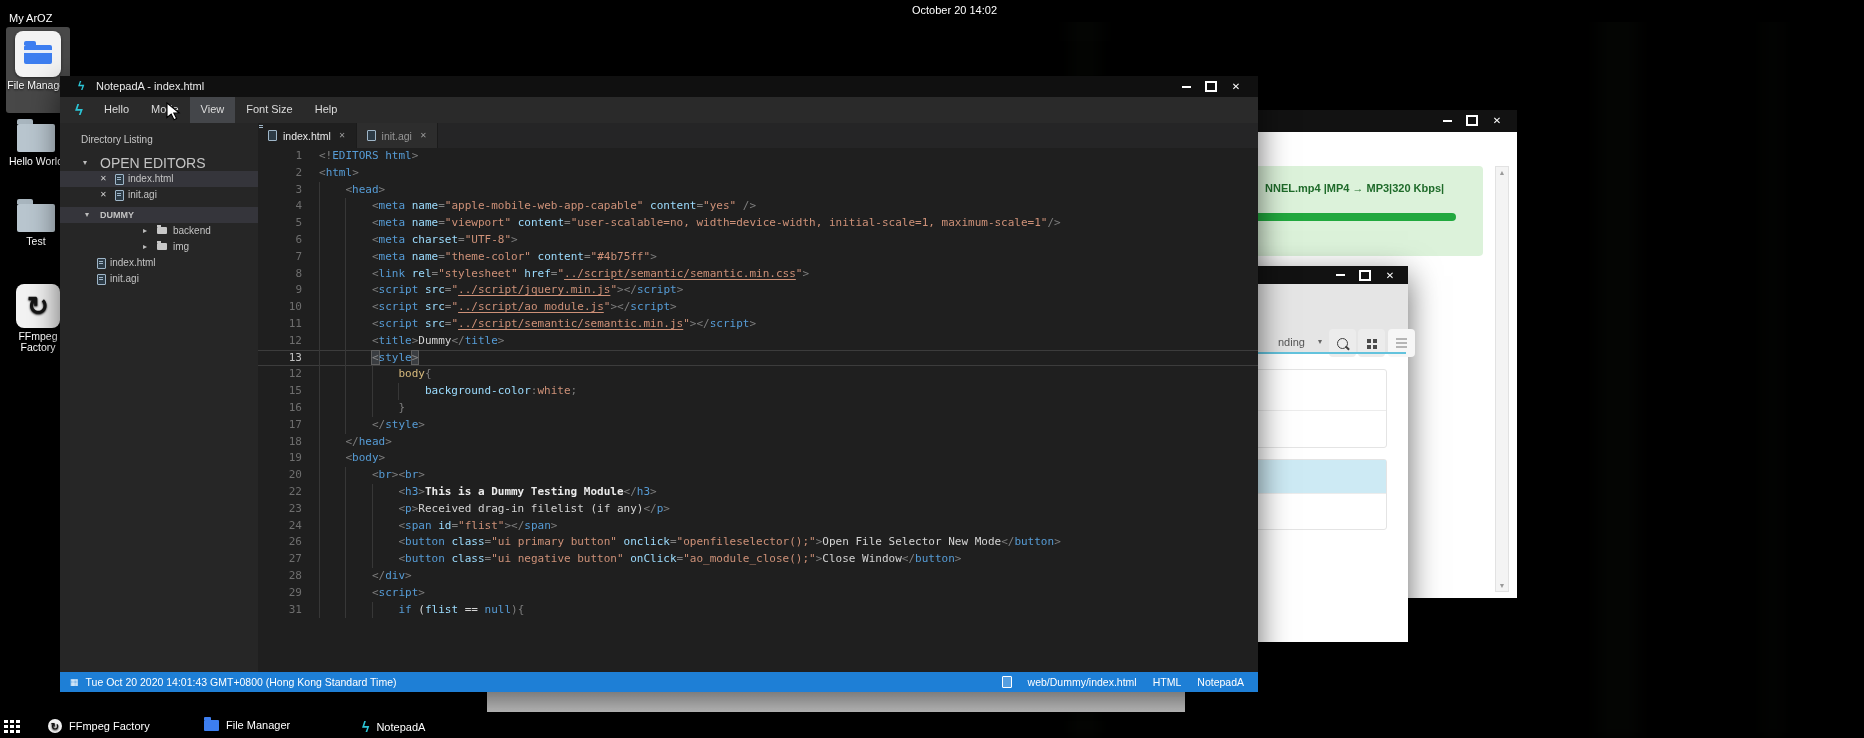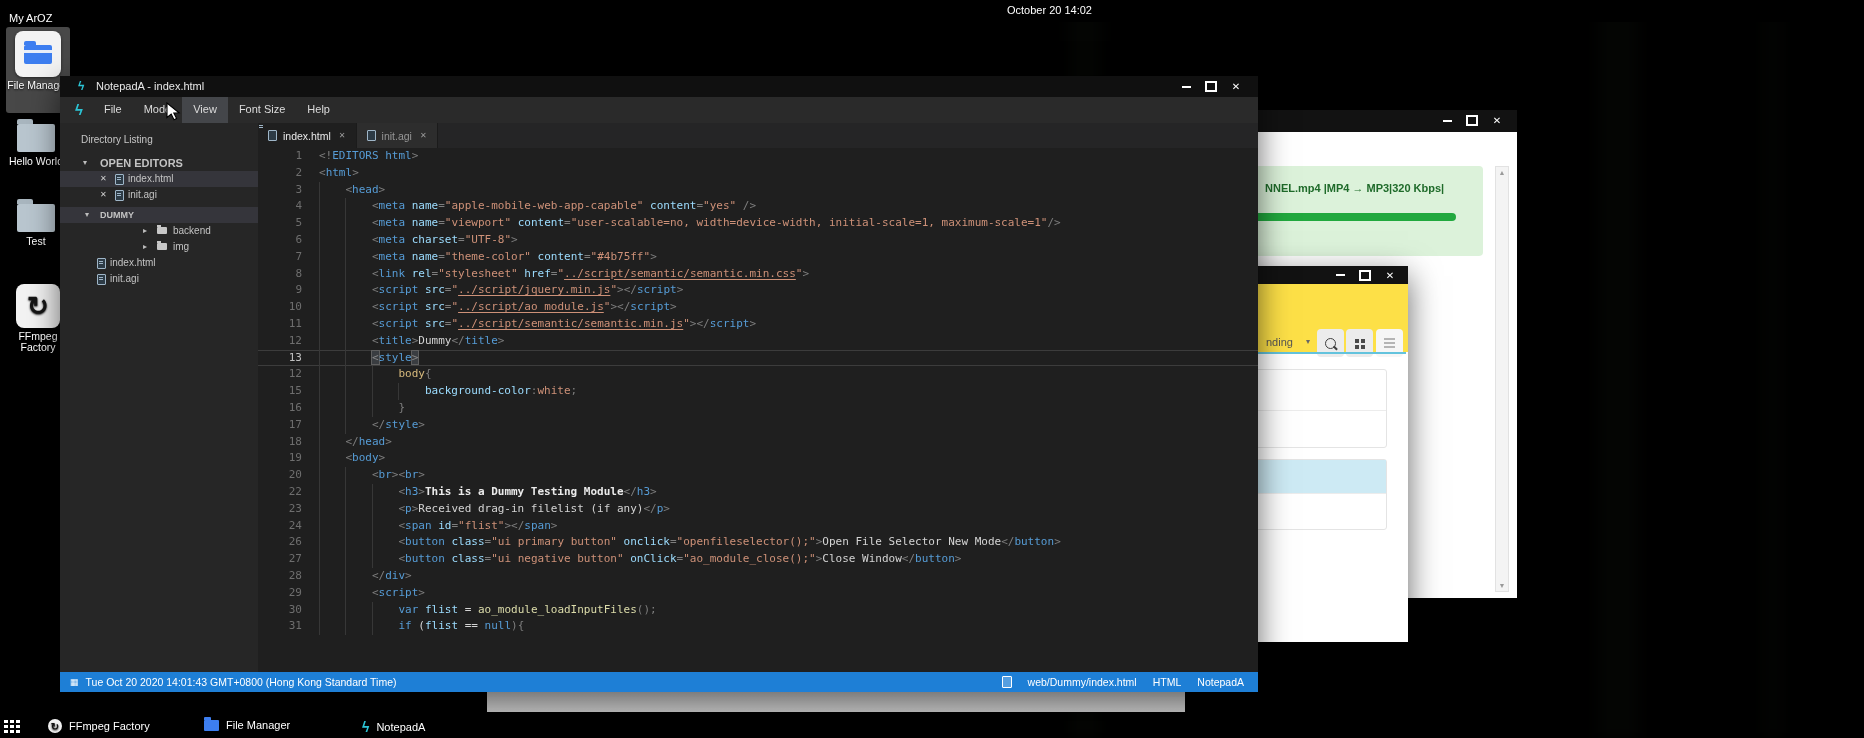--- a/index.html
+++ b/index.html
@@ -14,21 +14,21 @@
       radial-gradient(640px 230px at 34% 102%, rgba(152,142,104,.60), transparent 72%),
       radial-gradient(300px 160px at 55% 100%, rgba(160,150,112,.45), transparent 70%),
       radial-gradient(420px 250px at 45% 6%, rgba(86,120,48,.45), transparent 70%),
       radial-gradient(380px 300px at 6% 45%, rgba(58,92,40,.35), transparent 70%),
       radial-gradient(300px 220px at 20% 12%, rgba(40,66,28,.5), transparent 70%),
       linear-gradient(180deg,#0c130ا 0%, #0d150a 0%, #131f0d 45%, #18220f 100%);}
   .trunk{position:absolute;top:0;bottom:0;background:rgba(8,10,6,.55);filter:blur(7px);}
   
   .topbar{position:absolute;left:0;top:0;width:100%;height:22px;background:#000;color:#fff;}
   .topbar .brand{position:absolute;left:9px;top:12px;font-size:11px;}
-  .topbar .clock{position:absolute;left:912px;top:4px;width:180px;text-align:right;font-size:11px;}
+  .topbar .clock{position:absolute;left:912px;top:4px;width:180px;text-align:left;font-size:11px;}
   
   .dicon{position:absolute;width:64px;text-align:center;color:#fff;font-size:10.5px;
          line-height:11px;text-shadow:0 1px 2px rgba(0,0,0,.9);word-break:break-word;}
   .dicon.selected{background:rgba(190,190,190,.38);border-radius:3px;}
   .tile{width:46px;height:46px;margin:4px auto 3px;background:#f3f3f3;border-radius:8px;
         display:flex;align-items:center;justify-content:center;box-shadow:0 1px 3px rgba(0,0,0,.5);}
   .folder-blue{width:28px;height:19px;background:#3d7ef0;border-radius:2px;position:relative;}
   .folder-blue::before{content:"";position:absolute;left:0;top:-4px;width:12px;height:4px;background:#3d7ef0;border-radius:2px 2px 0 0;}
   .folder-blue::after{content:"";position:absolute;left:0;top:5px;width:28px;height:3px;background:#e8eef9;}
   .folder-gray{width:38px;height:28px;margin:2px auto 4px;background:#b9c6cf;border-radius:2px;position:relative;box-shadow:0 1px 2px rgba(0,0,0,.5);}
@@ -87,21 +87,21 @@
   .ffwin{left:1080px;top:110px;width:437px;height:488px;background:#fff;z-index:6;}
   .ffwin .titlebar{height:22px;}
   .green-panel{position:absolute;left:20px;top:56px;width:383px;height:90px;background:#dcf2da;border-radius:4px;}
   .green-task{position:absolute;left:165px;top:16px;font-size:11px;font-weight:bold;color:#1f6b2a;white-space:nowrap;}
   .green-bar{position:absolute;left:10px;top:47px;width:360px;height:8px;border-radius:4px;background:#21a93e;}
   .ff-scroll{position:absolute;right:8px;top:56px;width:12px;bottom:6px;background:#f4f4f4;border:1px solid #e2e2e2;
              display:flex;flex-direction:column;justify-content:space-between;align-items:center;color:#9a9a9a;font-size:7px;padding:2px 0;}
   
   .fmwin{left:1150px;top:266px;width:258px;height:376px;background:#fff;z-index:7;}
   .fmwin .titlebar{height:18px;}
-  .fm-toolbar{position:absolute;left:4px;top:18px;right:0;height:68px;background:#fde047;}
+  .fm-toolbar{position:absolute;left:16px;top:18px;right:0;height:68px;background:#e5e5e5;}
   .fm-sort{position:absolute;left:112px;top:52px;font-size:11px;color:#555;}
   .fm-caret{position:absolute;left:152px;top:53px;font-size:8px;color:#666;}
   .fm-btn{position:absolute;top:45px;width:27px;height:28px;background:#ececec;border-radius:4px;
           display:flex;align-items:center;justify-content:center;}
   .fm-btn.lite{background:#f6f6f6;}
   .search-glyph{position:relative;width:9px;height:9px;border:1.6px solid #3f3f3f;border-radius:50%;}
   .search-glyph::after{content:"";position:absolute;left:7px;top:8px;width:5px;height:1.6px;background:#3f3f3f;transform:rotate(45deg);}
   .grid-glyph{width:4px;height:4px;background:#4a4a4a;box-shadow:6px 0 0 #4a4a4a,0 6px 0 #4a4a4a,6px 6px 0 #4a4a4a;margin:-5px 0 0 -5px;}
   .list-glyph{width:11px;height:1.6px;background:#b5b5b5;box-shadow:0 4px 0 #b5b5b5,0 8px 0 #b5b5b5;margin-top:-8px;}
   .fm-rule{position:absolute;left:0;top:86px;right:2px;height:2px;background:#63c3dd;}
@@ -230,32 +230,32 @@
           </span>
         <span class="wb">
             <span class="max-shape"></span>
           </span>
         <span class="wb">✕</span>
       </div>
     </div>
 
     <div class="menubar">
       <span class="mlogo">ϟ</span>
-      <span class="menu-item">File</span>
+      <span class="menu-item">Hello</span>
       <span class="menu-item">Mode</span>
       <span class="menu-item active">View</span>
       <span class="menu-item">Font Size</span>
       <span class="menu-item">Help</span>
     </div>
 
     <div class="np-side">
       <div class="side-header">Directory Listing</div>
       <div class="srow">
         <span class="s-caret" style="left:23px;">▾</span>
-        <span class="s-label" style="left:40px;font-size:11px;font-weight:bold;">OPEN EDITORS</span>
+        <span class="s-label" style="left:40px;font-size:14px;font-weight:normal;">OPEN EDITORS</span>
       </div>
       <div class="srow hl">
         <span class="s-x" style="left:40px;">✕</span>
         <span class="ficon" style="left:55px;"></span>
         <span class="s-label" style="left:68px;">index.html</span>
       </div>
       <div class="srow">
         <span class="s-x" style="left:40px;">✕</span>
         <span class="ficon" style="left:55px;"></span>
         <span class="s-label" style="left:68px;">init.agi</span>
@@ -320,21 +320,20 @@
           <div class="code-line"><span class="ln-num">18</span><span class="ln-body"><span class="ind"></span><span class="tk-p">&lt;/</span><span class="tk-t">head</span><span class="tk-p">&gt;</span></span></div>
           <div class="code-line"><span class="ln-num">19</span><span class="ln-body"><span class="ind"></span><span class="tk-p">&lt;</span><span class="tk-t">body</span><span class="tk-p">&gt;</span></span></div>
           <div class="code-line"><span class="ln-num">20</span><span class="ln-body"><span class="ind"></span><span class="ind"></span><span class="tk-p">&lt;</span><span class="tk-t">br</span><span class="tk-p">&gt;&lt;</span><span class="tk-t">br</span><span class="tk-p">&gt;</span></span></div>
           <div class="code-line"><span class="ln-num">22</span><span class="ln-body"><span class="ind"></span><span class="ind"></span><span class="ind"></span><span class="tk-p">&lt;</span><span class="tk-t">h3</span><span class="tk-p">&gt;</span><span class="tk-w">This is a Dummy Testing Module</span><span class="tk-p">&lt;/</span><span class="tk-t">h3</span><span class="tk-p">&gt;</span></span></div>
           <div class="code-line"><span class="ln-num">23</span><span class="ln-body"><span class="ind"></span><span class="ind"></span><span class="ind"></span><span class="tk-p">&lt;</span><span class="tk-t">p</span><span class="tk-p">&gt;</span><span class="tk-x">Received drag-in filelist (if any)</span><span class="tk-p">&lt;/</span><span class="tk-t">p</span><span class="tk-p">&gt;</span></span></div>
           <div class="code-line"><span class="ln-num">24</span><span class="ln-body"><span class="ind"></span><span class="ind"></span><span class="ind"></span><span class="tk-p">&lt;</span><span class="tk-t">span</span><span class="tk-a"> id</span><span class="tk-p">=</span><span class="tk-s">"flist"</span><span class="tk-p">&gt;&lt;/</span><span class="tk-t">span</span><span class="tk-p">&gt;</span></span></div>
           <div class="code-line"><span class="ln-num">26</span><span class="ln-body"><span class="ind"></span><span class="ind"></span><span class="ind"></span><span class="tk-p">&lt;</span><span class="tk-t">button</span><span class="tk-a"> class</span><span class="tk-p">=</span><span class="tk-s">"ui primary button"</span><span class="tk-a"> onclick</span><span class="tk-p">=</span><span class="tk-s">"openfileselector();"</span><span class="tk-p">&gt;</span><span class="tk-x">Open File Selector New Mode</span><span class="tk-p">&lt;/</span><span class="tk-t">button</span><span class="tk-p">&gt;</span></span></div>
           <div class="code-line"><span class="ln-num">27</span><span class="ln-body"><span class="ind"></span><span class="ind"></span><span class="ind"></span><span class="tk-p">&lt;</span><span class="tk-t">button</span><span class="tk-a"> class</span><span class="tk-p">=</span><span class="tk-s">"ui negative button"</span><span class="tk-a"> onClick</span><span class="tk-p">=</span><span class="tk-s">"ao_module_close();"</span><span class="tk-p">&gt;</span><span class="tk-x">Close Window</span><span class="tk-p">&lt;/</span><span class="tk-t">button</span><span class="tk-p">&gt;</span></span></div>
           <div class="code-line"><span class="ln-num">28</span><span class="ln-body"><span class="ind"></span><span class="ind"></span><span class="tk-p">&lt;/</span><span class="tk-t">div</span><span class="tk-p">&gt;</span></span></div>
           <div class="code-line"><span class="ln-num">29</span><span class="ln-body"><span class="ind"></span><span class="ind"></span><span class="tk-p">&lt;</span><span class="tk-t">script</span><span class="tk-p">&gt;</span></span></div>
-          <div class="code-line"><span class="ln-num">30</span><span class="ln-body"><span class="ind"></span><span class="ind"></span><span class="ind"></span><span class="tk-k">var</span><span class="tk-x"> </span><span class="tk-v">flist</span><span class="tk-x"> = </span><span class="tk-f">ao_module_loadInputFiles</span><span class="tk-p">();</span></span></div>
           <div class="code-line"><span class="ln-num">31</span><span class="ln-body"><span class="ind"></span><span class="ind"></span><span class="ind"></span><span class="tk-k">if</span><span class="tk-x"> (</span><span class="tk-v">flist</span><span class="tk-x"> == </span><span class="tk-k">null</span><span class="tk-p">){</span></span></div>
         </div>
 
     </div>
 
     <div class="np-status">
       <div class="lft">
         <span style="font-size:9px;">▦</span>
         <span>Tue Oct 20 2020 14:01:43 GMT+0800 (Hong Kong Standard Time)</span>
       </div>

